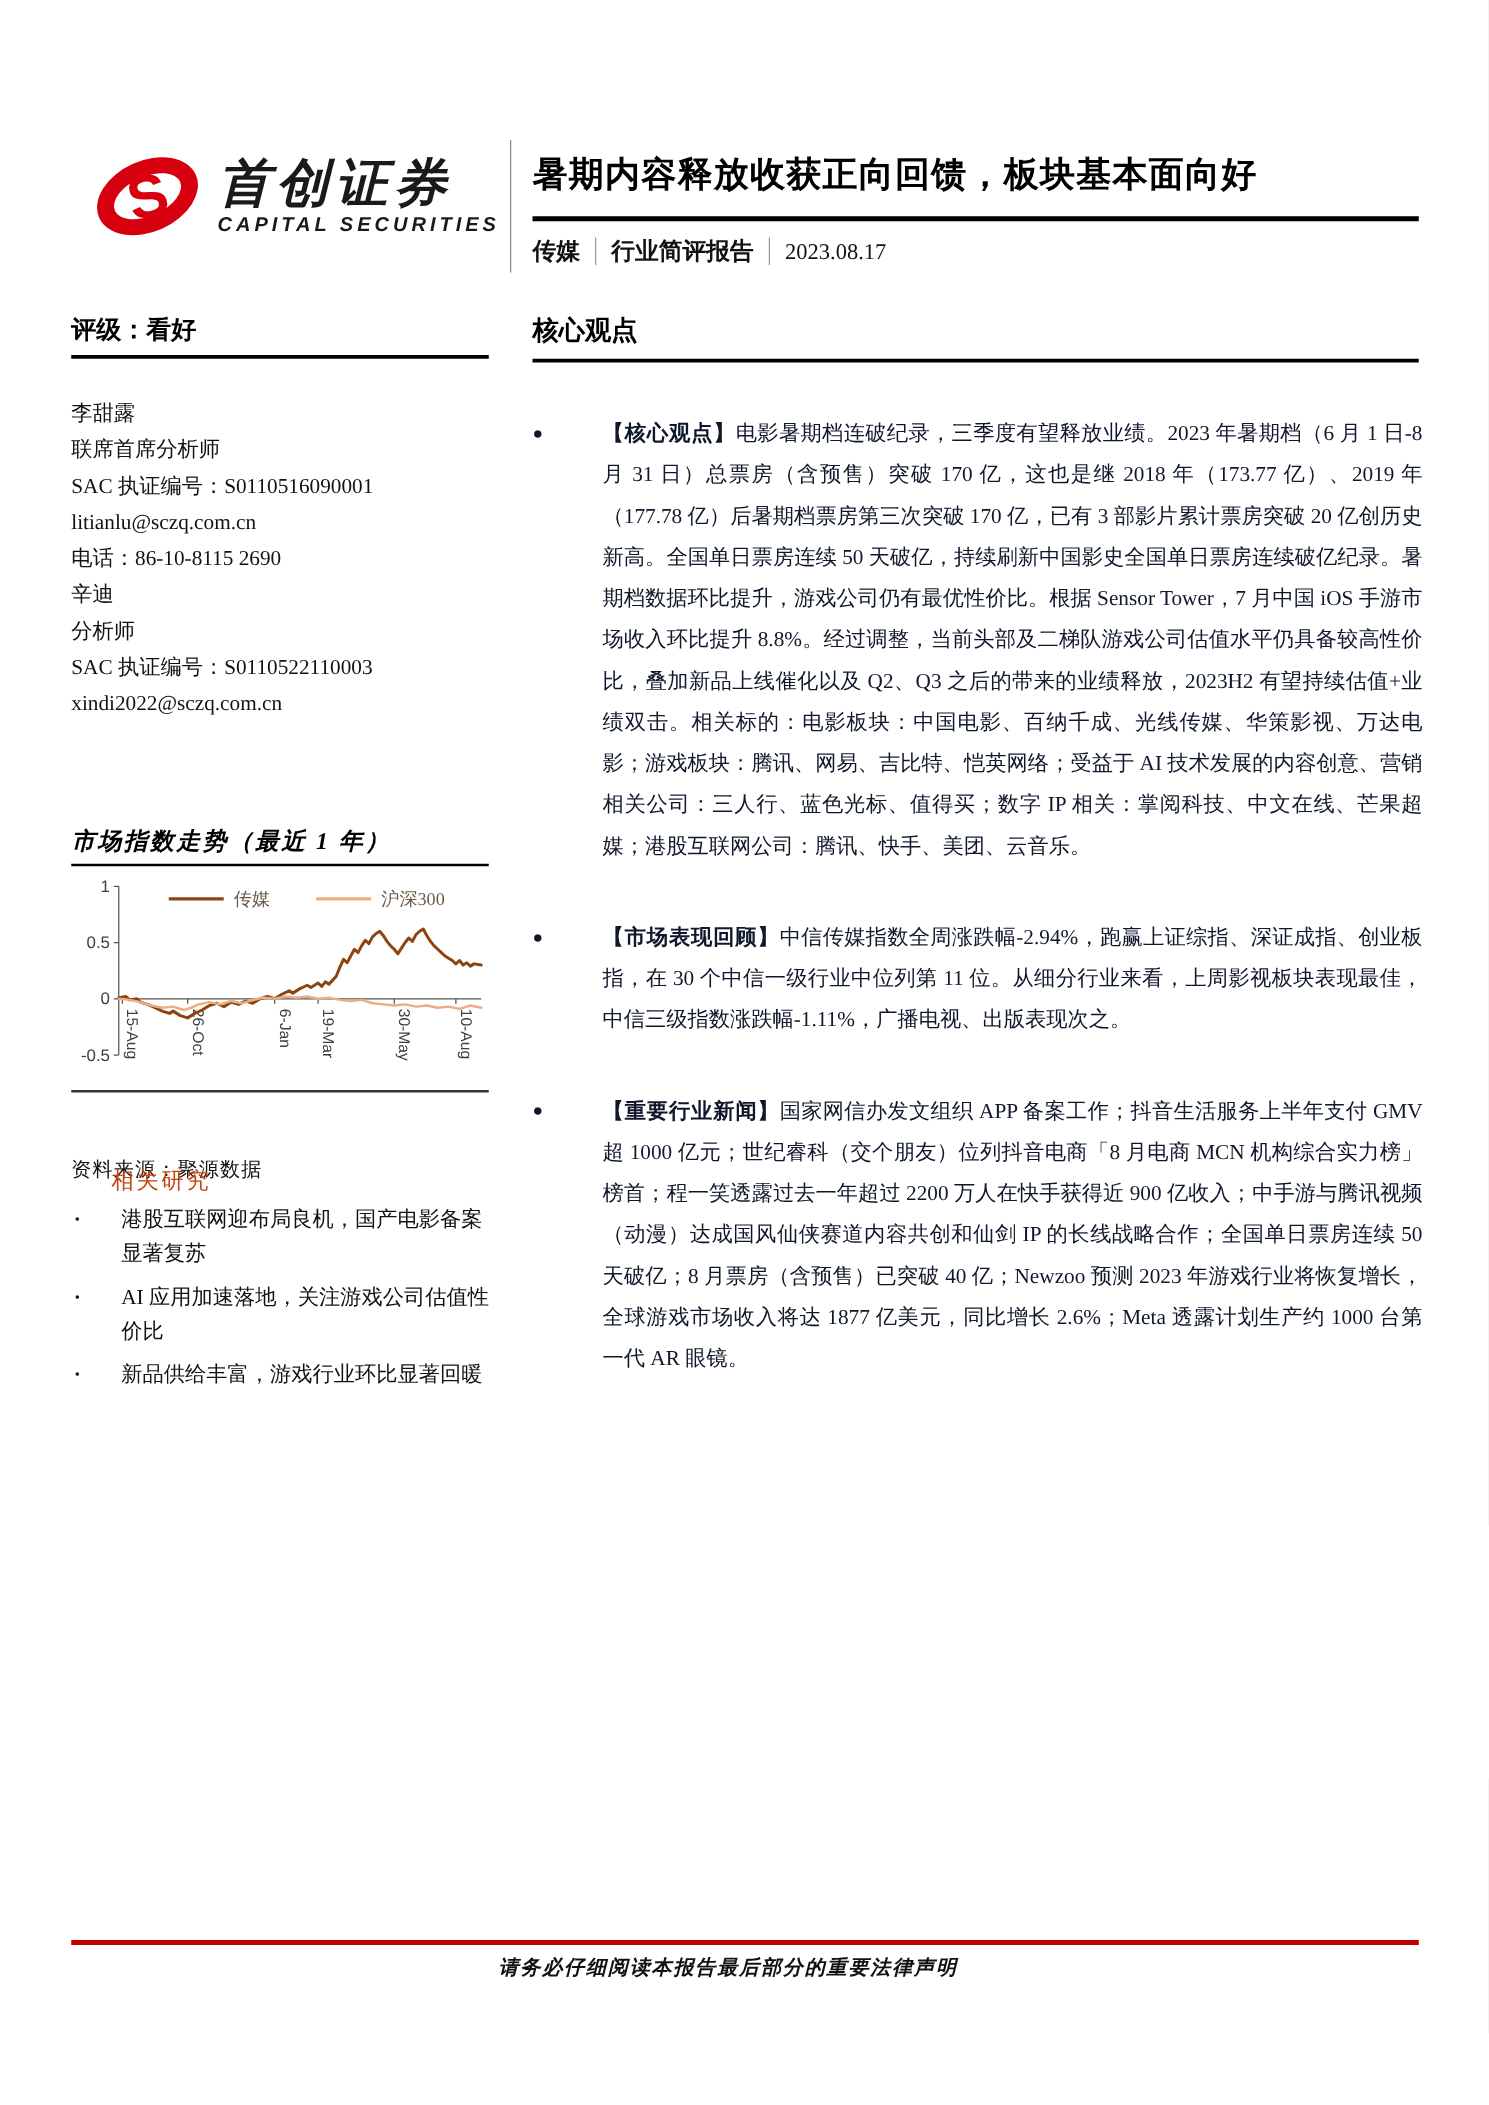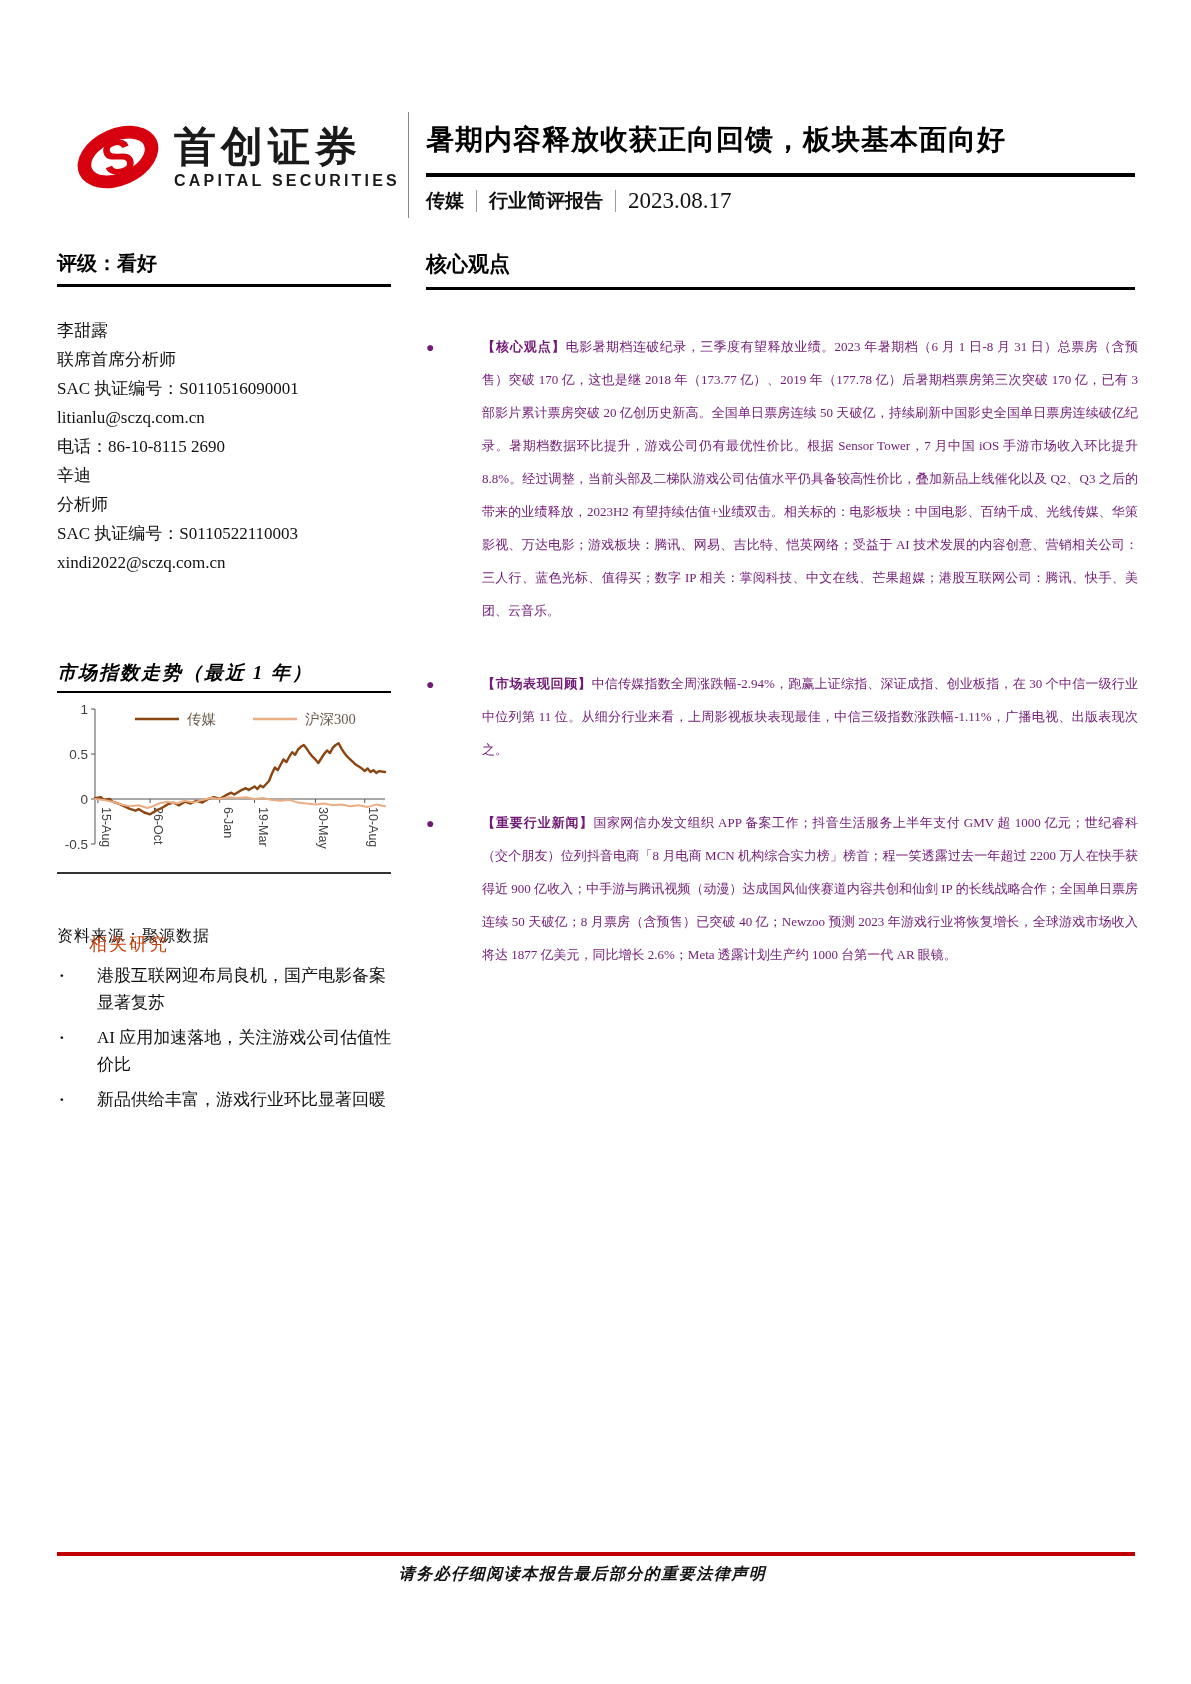--- a/index.html
+++ b/index.html
@@ -5,29 +5,29 @@
   * { margin:0; padding:0; box-sizing:border-box; }
   html,body { background:#e8e8e8; }
   .page {
     position:relative; width:1191px; height:1684px; margin:0 auto;
     background:#ffffff; overflow:hidden;
     font-family:"Liberation Serif", serif; color:#111;
   }
   
   .logo-wrap { position:absolute; left:72px; top:116px; display:flex; align-items:center; }
   .logo-mark { width:92px; height:82px; }
-  .logo-text { margin-left:10px; font-family:"Liberation Sans", sans-serif; }
+  .logo-text { margin-left:10px; font-family:"Liberation Sans", sans-serif;font-style:italic; }
   .logo-cn { font-size:42px; font-weight:bold; letter-spacing:5px; color:#1a1a1a; line-height:1.1; }
   .logo-en { font-size:16px; font-weight:bold; letter-spacing:3.2px; color:#1a1a1a; margin-top:2px; }
   .header-divider { position:absolute; left:408px; top:112px; width:1px; height:106px; background:#8a8a8a; }
   .report-title { position:absolute; left:426px; top:121px; width:712px; font-family:"Liberation Sans", sans-serif; font-weight:bold; font-size:28px; letter-spacing:1px; color:#000; }
   .title-rule { position:absolute; left:426px; top:173px; width:709px; height:4px; background:#000; }
   .subtitle { position:absolute; left:426px; top:186px; display:flex; align-items:center; height:30px; }
   .subtitle .seg { font-size:19px; font-weight:bold; font-family:"Liberation Sans", sans-serif; color:#111; }
-  .subtitle .seg.date { font-family:"Liberation Serif", serif; font-weight:normal; font-size:23px; }
+  .subtitle .seg.date { font-family:"Liberation Serif", serif; font-weight:normal; font-size:18px; }
   .subtitle .vsep { width:1px; height:22px; background:#9a9a9a; margin:0 12px; }
   
   .rating-row { position:absolute; left:57px; top:250px; display:flex; font-family:"Liberation Sans", sans-serif; font-weight:bold; font-size:20px; color:#000; }
   .rating-rule { position:absolute; left:57px; top:284px; width:334px; height:3px; background:#000; }
   .analysts { position:absolute; left:57px; top:316px; width:334px; font-size:17px; line-height:29px; color:#111; }
   .analyst + .analyst { }
   
   .chart-title { position:absolute; left:57px; top:660px; font-size:19px; font-weight:bold; font-style:italic; letter-spacing:2px; color:#000; }
   .chart-rule { position:absolute; left:57px; top:691px; width:334px; height:2px; background:#000; }
   .chart-box { position:absolute; left:57px; top:697px; width:334px; height:176px; }
@@ -35,21 +35,21 @@
   .chart-source { position:absolute; left:57px; top:881px; font-size:16px; letter-spacing:1px; color:#111;margin-top:45px; }
   
   .related-title { position:absolute; left:65px; top:932px; font-size:18px; letter-spacing:2px; color:#c2410c;margin-left:24px; }
   .related-list { position:absolute; left:57px; top:962px; width:336px; }
   .rel-item { position:relative; padding-left:40px; font-size:17px; line-height:27px; margin-bottom:8px; color:#111; }
   .rel-item::before { content:"·"; position:absolute; left:2px; top:0; font-weight:bold; }
   
   .core-title { position:absolute; left:426px; top:250px; font-family:"Liberation Sans", sans-serif; font-weight:bold; font-size:21px; color:#000; }
   .core-rule { position:absolute; left:426px; top:287px; width:709px; height:3px; background:#000; }
   .bullets { position:absolute; left:426px; top:330px; width:712px; }
-  .bullet { position:relative; padding-left:56px; margin-bottom:40px; font-size:13px; line-height:33px; text-align:justify; color:#701a75; }
+  .bullet { position:relative; padding-left:56px; margin-bottom:40px; font-size:17px; line-height:33px; text-align:justify; color:#0f172a; }
   .bullet::before { content:"●"; position:absolute; left:0; top:1px; font-size:14px; }
   .bullet b { letter-spacing:0.5px; }
   
   .footer-rule { position:absolute; left:57px; top:1552px; width:1078px; height:4px; background:#c00000; }
   .footer-text { position:absolute; left:0; top:1564px; width:1165px; text-align:center; font-size:16px; font-weight:bold; font-style:italic; letter-spacing:1.5px; color:#111; }
 </style>
 </head>
 <body>
 
 <div class="page">

